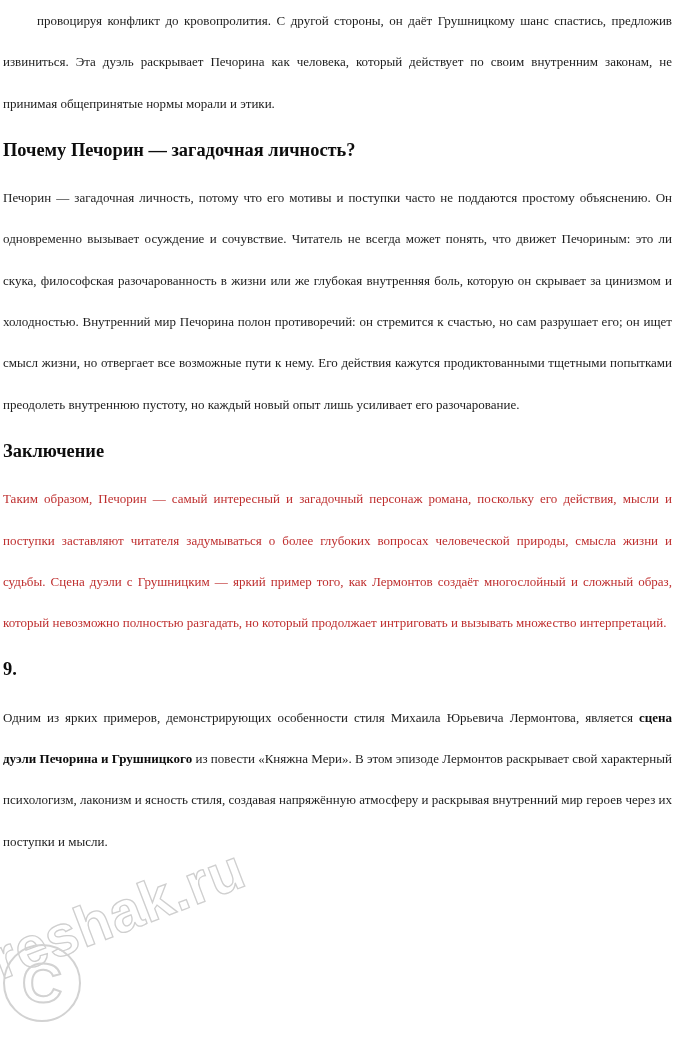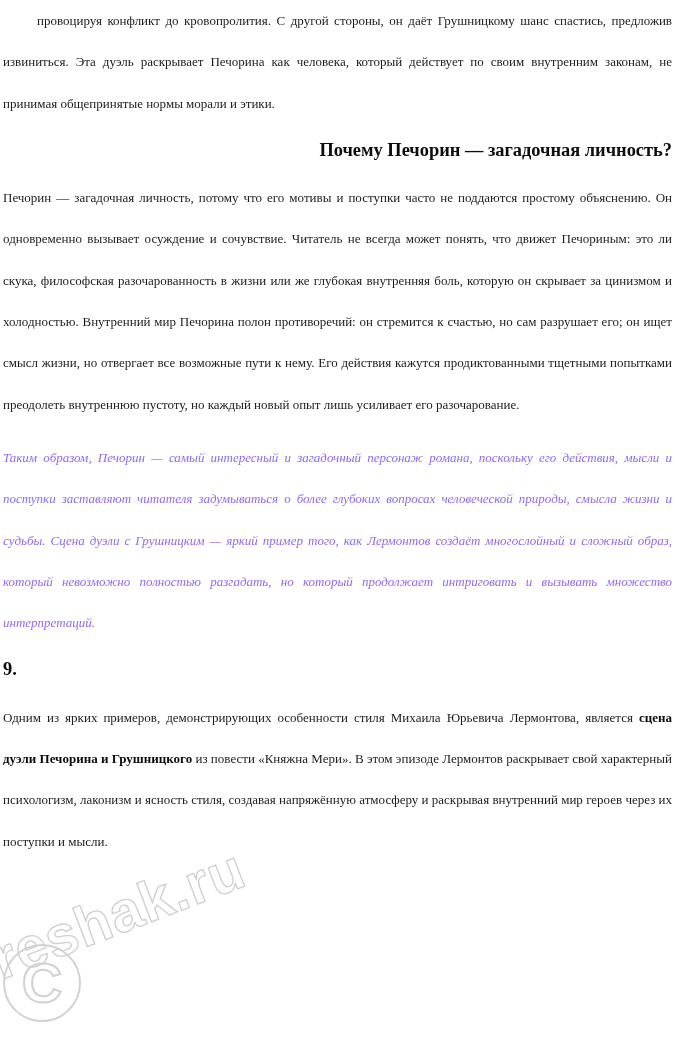--- a/index.html
+++ b/index.html
@@ -89,36 +89,35 @@
   p.para-continued {
     text-indent: 34px;
   }
 
   h3.heading {
     margin: 0;
     font-size: 18.4px;
     line-height: 41.3px;
     font-weight: 700;
     color: #0d0d0d;
-    text-align: right;
+    text-align: left;
   }
 
   p.item-number {
     margin: 0;
     font-size: 18.4px;
     line-height: 41.3px;
     font-weight: 700;
     color: #0d0d0d;
   }
 
   
   p.faded {
-    color: #8b5cf6;
+    color: #b91c1c;
     opacity: 0.93;
-    font-style: italic;
   }
 
   .b {
     font-weight: 700;
     color: #0d0d0d;
     margin-top: 19px;
   }
 
   .gap-sm { height: 6px; }
 </style>
@@ -139,20 +138,21 @@
     <div class="gap-sm"></div>
 
     <h3 class="heading">Почему Печорин — загадочная личность?</h3>
 
     <div class="gap-sm"></div>
 
     <p class="para">Печорин — загадочная личность, потому что его мотивы и поступки часто не поддаются простому объяснению. Он одновременно вызывает осуждение и сочувствие. Читатель не всегда может понять, что движет Печориным: это ли скука, философская разочарованность в жизни или же глубокая внутренняя боль, которую он скрывает за цинизмом и холодностью. Внутренний мир Печорина полон противоречий: он стремится к счастью, но сам разрушает его; он ищет смысл жизни, но отвергает все возможные пути к нему. Его действия кажутся продиктованными тщетными попытками преодолеть внутреннюю пустоту, но каждый новый опыт лишь усиливает его разочарование.</p>
 
     <div class="gap-sm"></div>
 
+    <h3 class="heading">Заключение</h3>
 
     <div class="gap-sm"></div>
 
     <p class="para faded">Таким образом, Печорин — самый интересный и загадочный персонаж романа, поскольку его действия, мысли и поступки заставляют читателя задумываться о более глубоких вопросах человеческой природы, смысла жизни и судьбы. Сцена дуэли с Грушницким — яркий пример того, как Лермонтов создаёт многослойный и сложный образ, который невозможно полностью разгадать, но который продолжает интриговать и вызывать множество интерпретаций.</p>
 
     <div class="gap-sm"></div>
 
     <p class="item-number">9.</p>
 
     <div class="gap-sm"></div>

